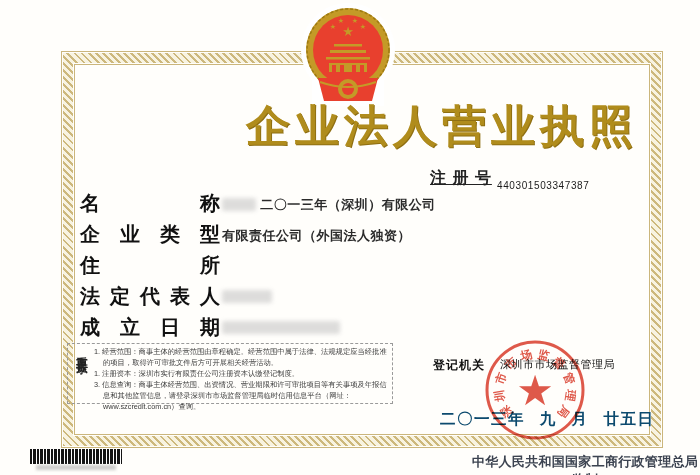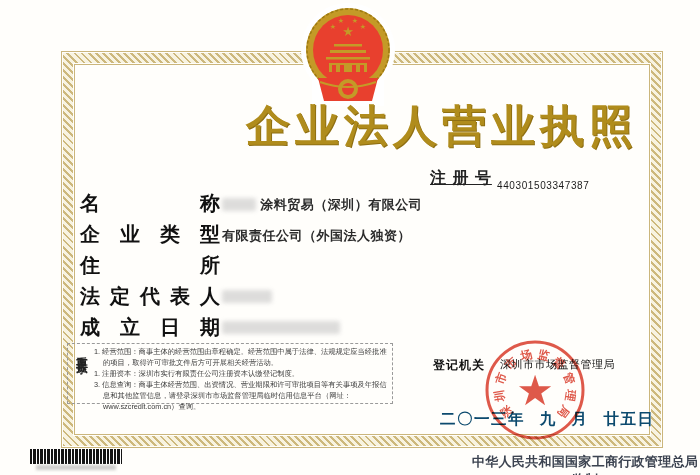--- a/index.html
+++ b/index.html
@@ -94,21 +94,21 @@
     <path d="M 24 80 Q 52 90 80 80" stroke="#c49a27" stroke-width="2" fill="none"></path>
   </svg>
 
   <div class="title">企业法人营业执照</div>
 
   <div class="regno-label">注 册 号</div>
   <div class="regno-value">440301503347387</div>
 
   <div class="row" style="top:193px;">
     <span class="lbl">名称</span>
-    <span class="val"><span class="redact" style="width:34px;"></span> <span>涂料贸易（深圳）有限公司</span></span>
+    <span class="val"><span class="redact" style="width:34px;"></span> <span>二〇一三年（深圳）有限公司</span></span>
   </div>
   <div class="row" style="top:224px;">
     <span class="lbl">企业类型</span>
     <span class="val">有限责任公司（外国法人独资）</span>
   </div>
   <div class="row" style="top:255px;">
     <span class="lbl">住所</span>
   </div>
   <div class="row" style="top:317px;">
     <span class="lbl">成立日期</span>

